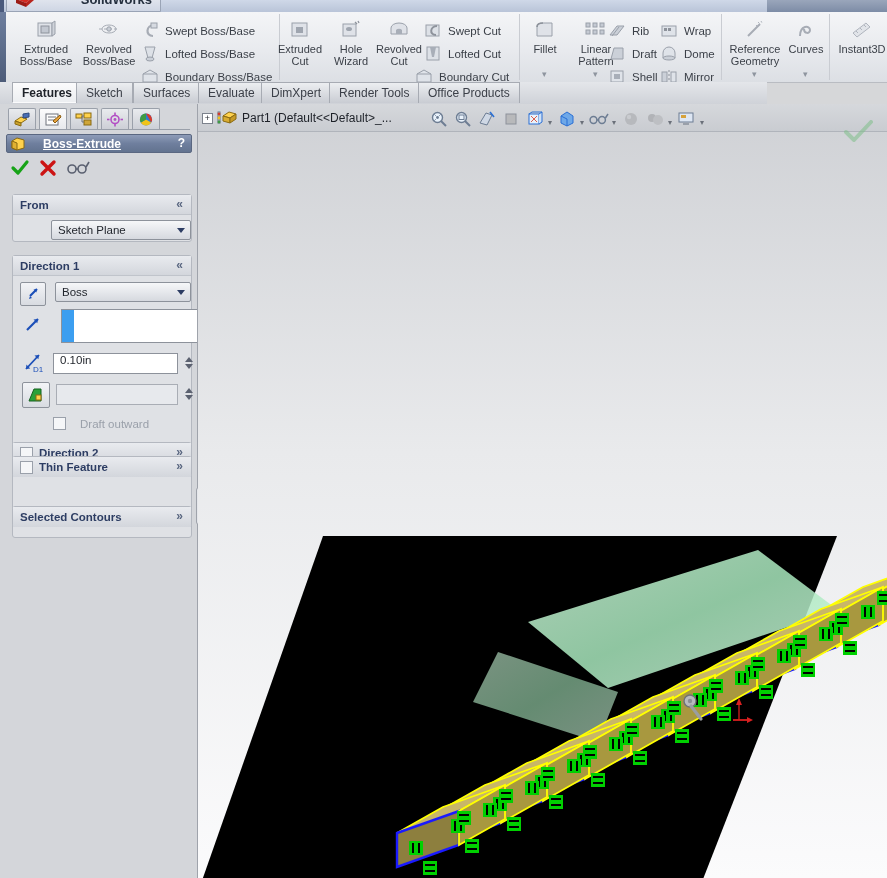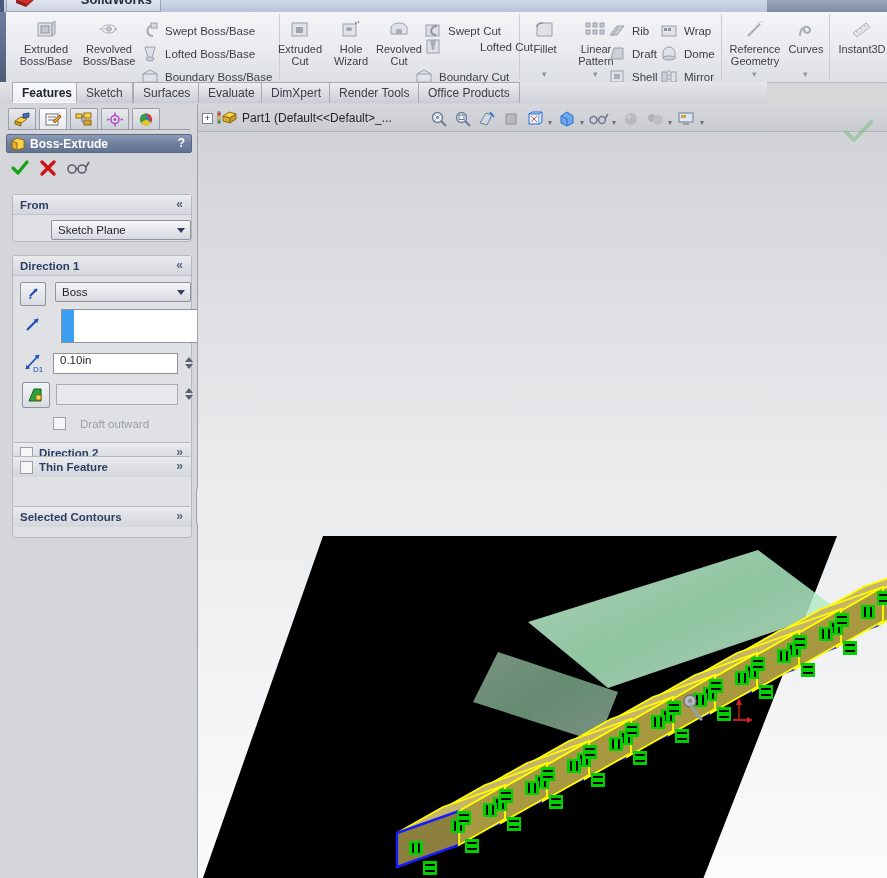--- a/index.html
+++ b/index.html
@@ -104,21 +104,21 @@
   .fmtab.active { background: linear-gradient(to bottom,#fcfcfd,#e6e8ec); }
   .fm-underline { position:absolute; left:8px; top:25px; width:182px; height:1px; background:#9aa0aa;}
 
   .pm-title {
     position:absolute; left:6px; top:30px; width:186px; height:19px;
     background: linear-gradient(to bottom,#8e9cb8 0%,#6f7f9e 50%,#62738f 100%);
     border:1px solid #5a6781; border-radius:2px;
     color:#fff; font-weight:bold; font-size:12px;
     display:flex; align-items:center; box-sizing:border-box; padding-left:4px;
   }
-  .pm-title .t { margin-left:5px; }
+  .pm-title .t { margin-left:18px;text-decoration:underline; }
   .pm-help {
     position:absolute; right:6px; top:1px; font-weight:bold; font-size:12px; color:#fff;
   }
   .pm-actions { position:absolute; left:10px; top:54px; width:180px; height:26px; }
   .pm-actions > div { position:absolute; top:0; cursor:default; }
 
   .box {
     position:absolute; left:12px; width:180px;
     background:#dfe1e5; border:1px solid #b4b8c0; border-radius:3px;
     box-sizing:border-box;
@@ -299,21 +299,21 @@
         <span class="lbl">Revolved</span>
         <span class="lbl">Cut</span>
       </div>
       <div class="small-btn" style="left:160px; top:6px;">
         <svg class="sico" viewBox="0 0 18 18">
           <rect x="2" y="3" width="13" height="11" fill="#dde1e7" stroke="#9aa0aa"></rect>
           <path d="M13 4 C6 4, 5 13, 12 13" fill="none" stroke="#8d929b" stroke-width="2"></path>
         </svg>
         <span>Swept Cut</span>
       </div>
-      <div class="small-btn" style="left:160px; top:22px;gap:32px;">
+      <div class="small-btn" style="left:160px; top:29px;">
         <svg class="sico" viewBox="0 0 18 18">
           <rect x="3" y="2" width="12" height="13" fill="#dde1e7" stroke="#9aa0aa"></rect>
           <path d="M6 2 L12 2 L10 12 L8 12 Z" fill="#a8aeb8"></path>
         </svg>
         <span>Lofted Cut</span>
       </div>
       <div class="small-btn" style="left:151px; top:52px;">
         <svg class="sico" viewBox="0 0 18 18">
           <path d="M2 6 L9 2 L16 6 L16 14 L2 14 Z" fill="#dfe3e9" stroke="#9aa0aa"></path>
           <line x1="2" y1="6" x2="16" y2="6" stroke="#9aa0aa"></line>

